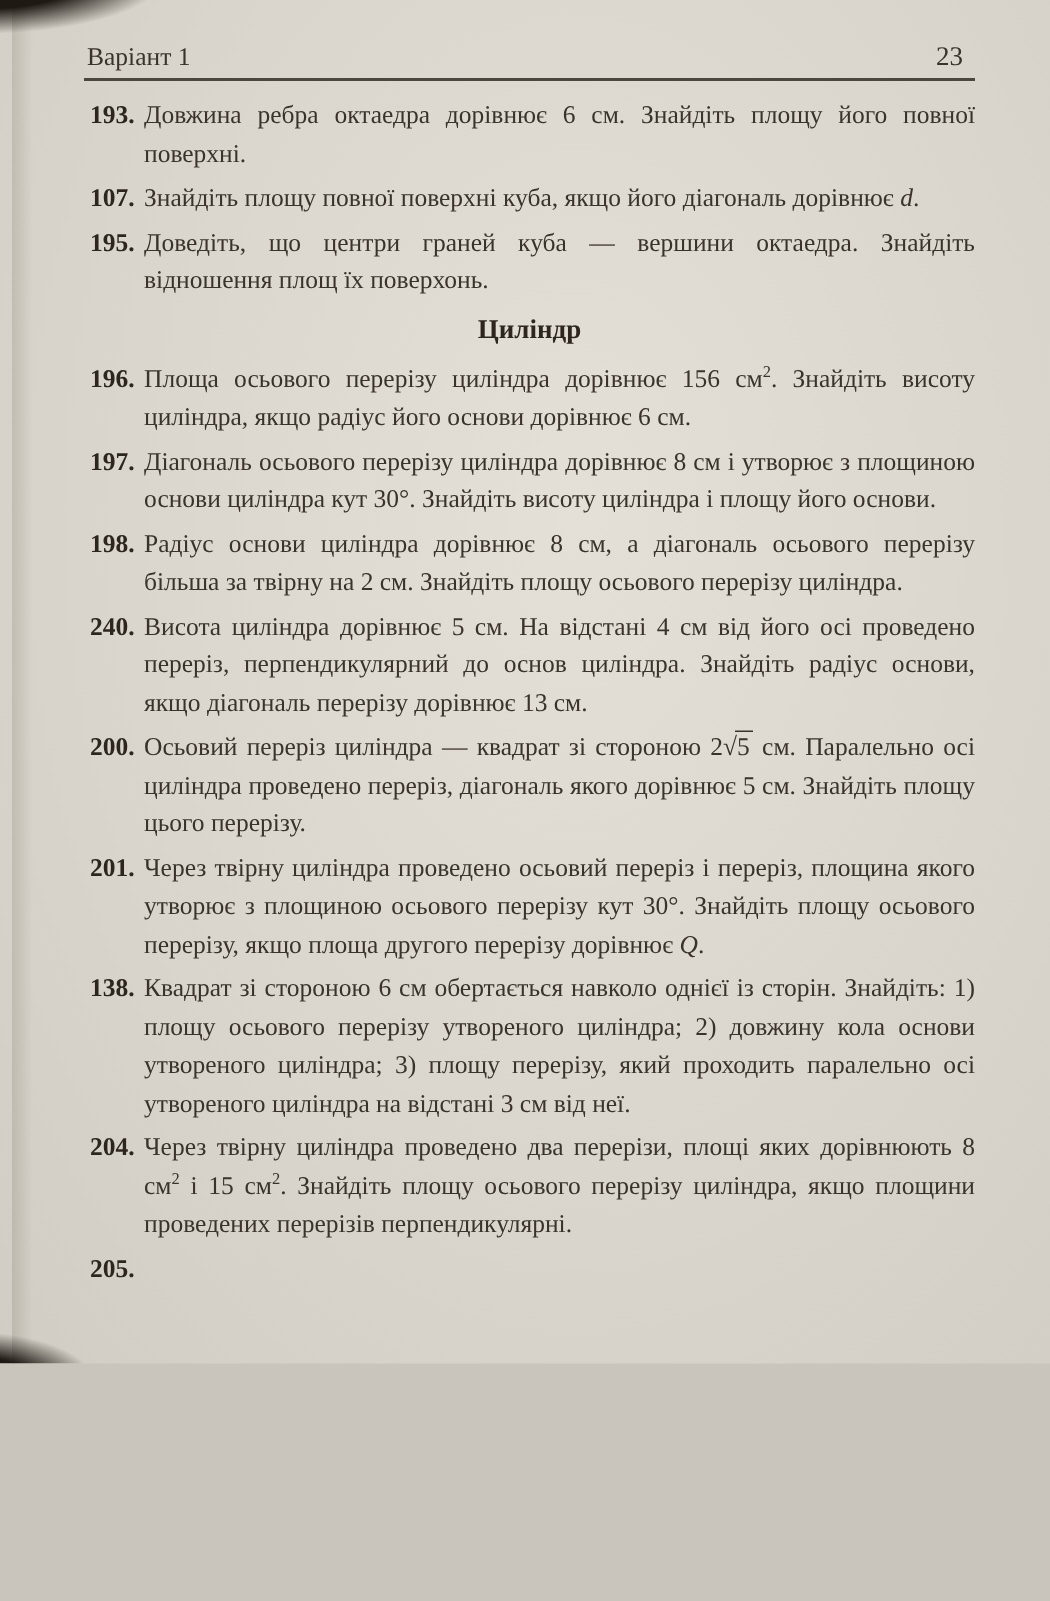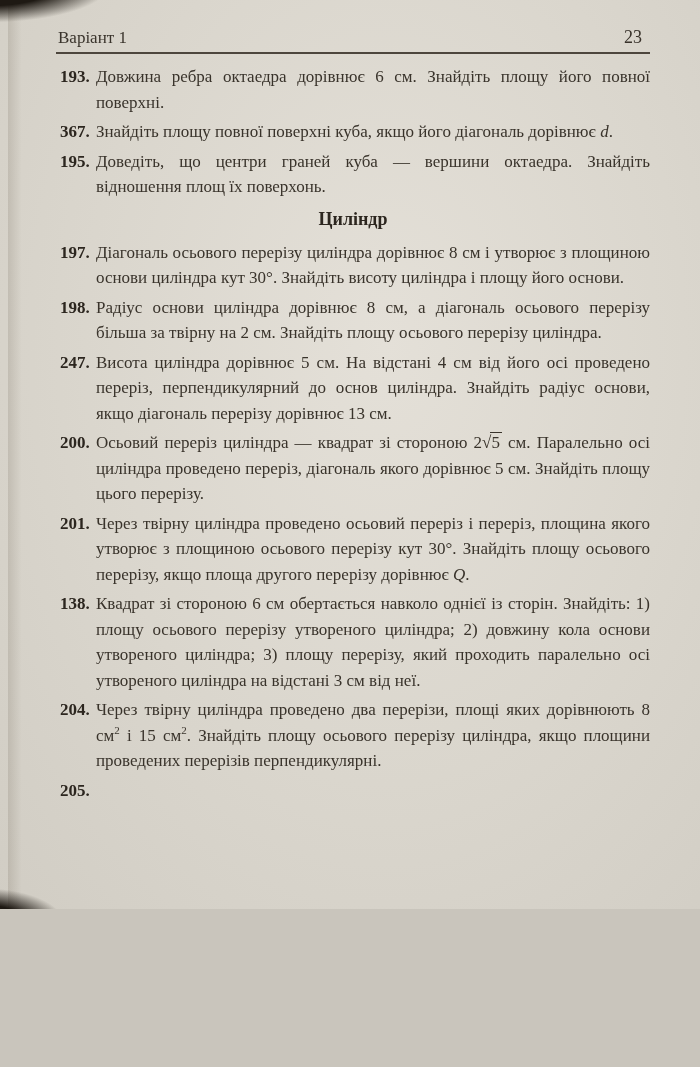--- a/index.html
+++ b/index.html
@@ -65,26 +65,27 @@
 
 <div class="page">
   <div class="content">
     <header class="page-header">
       <span>Варіант 1</span>
       <span class="page-number">23</span>
     </header>
     <div class="header-rule"></div>
     <main id="problem-list">
         <div class="problem"><span class="num">193.</span><span>Довжина ребра октаедра дорівнює 6 см. Знайдіть площу його повної поверхні.</span></div>
-        <div class="problem"><span class="num">367.</span><span>Знайдіть площу повної поверхні куба, якщо його діагональ дорівнює <i class="var">d</i>.</span></div>
+        <div class="problem"><span class="num">107.</span><span>Знайдіть площу повної поверхні куба, якщо його діагональ дорівнює <i class="var">d</i>.</span></div>
         <div class="problem"><span class="num">195.</span><span>Доведіть, що центри граней куба — вершини октаедра. Знайдіть відношення площ їх поверхонь.</span></div>
         <div class="section-heading">Циліндр</div>
+        <div class="problem"><span class="num">196.</span><span>Площа осьового перерізу циліндра дорівнює 156 см<sup>2</sup>. Знайдіть висоту циліндра, якщо радіус його основи дорівнює 6 см.</span></div>
         <div class="problem"><span class="num">197.</span><span>Діагональ осьового перерізу циліндра дорівнює 8 см і утворює з площиною основи циліндра кут 30°. Знайдіть висоту циліндра і площу його основи.</span></div>
         <div class="problem"><span class="num">198.</span><span>Радіус основи циліндра дорівнює 8 см, а діагональ осьового перерізу більша за твірну на 2 см. Знайдіть площу осьового перерізу циліндра.</span></div>
-        <div class="problem"><span class="num">247.</span><span>Висота циліндра дорівнює 5 см. На відстані 4 см від його осі проведено переріз, перпендикулярний до основ циліндра. Знайдіть радіус основи, якщо діагональ перерізу дорівнює 13 см.</span></div>
+        <div class="problem"><span class="num">240.</span><span>Висота циліндра дорівнює 5 см. На відстані 4 см від його осі проведено переріз, перпендикулярний до основ циліндра. Знайдіть радіус основи, якщо діагональ перерізу дорівнює 13 см.</span></div>
         <div class="problem"><span class="num">200.</span><span>Осьовий переріз циліндра — квадрат зі стороною 2<span class="sqrt"><span class="rad">√</span><span class="radicand">5</span></span> см. Паралельно осі циліндра проведено переріз, діагональ якого дорівнює 5 см. Знайдіть площу цього перерізу.</span></div>
         <div class="problem"><span class="num">201.</span><span>Через твірну циліндра проведено осьовий переріз і переріз, площина якого утворює з площиною осьового перерізу кут 30°. Знайдіть площу осьового перерізу, якщо площа другого перерізу дорівнює <i class="var">Q</i>.</span></div>
         <div class="problem"><span class="num">138.</span><span>Квадрат зі стороною 6 см обертається навколо однієї із сторін. Знайдіть: 1) площу осьового перерізу утвореного циліндра; 2) довжину кола основи утвореного циліндра; 3) площу перерізу, який проходить паралельно осі утвореного циліндра на відстані 3 см від неї.</span></div>
         <div class="problem"><span class="num">204.</span><span>Через твірну циліндра проведено два перерізи, площі яких дорівнюють 8 см<sup>2</sup> і 15 см<sup>2</sup>. Знайдіть площу осьового перерізу циліндра, якщо площини проведених перерізів перпендикулярні.</span></div>
         <div class="problem"><span class="num">205.</span></div>
       </main>
   </div>
   <div class="crease"></div>
   <div class="corner-tl"></div>
   <div class="corner-bl"></div>

